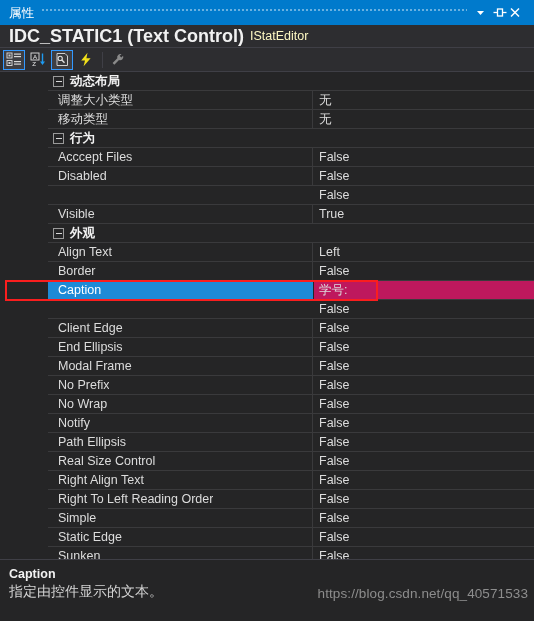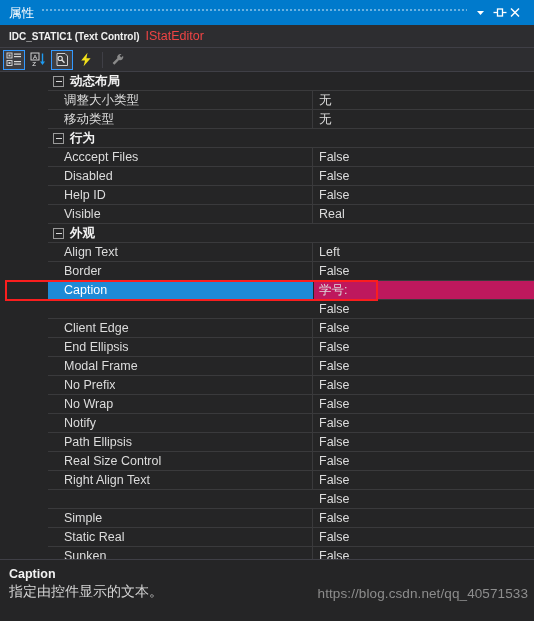--- a/index.html
+++ b/index.html
@@ -75,26 +75,26 @@
     min-height: 23px;
     background: #2d2d30;
     display: flex;
     align-items: center;
     padding-left: 9px;
     box-sizing: border-box;
     border-bottom: 1px solid #3f3f46;
   }
   .objheader .strong {
     color: #f1f1f1;
-    font-size: 10px;
+    font-size: 18px;
     font-weight: bold;
     white-space: nowrap;
   }
   .objheader .light {
-    color: #ef4444;
+    color: #fef9c3;
     font-size: 12.5px;
     margin-left: 6px;
     white-space: nowrap;
   }
 
   
   .toolbar {
     height: 24px;
     min-height: 24px;
     background: #2d2d30;
@@ -186,21 +186,21 @@
     left: 0;
     top: 0;
     width: 265px;
     height: 18px;
     display: flex;
     align-items: center;
     box-sizing: border-box;
     border-right: 1px solid #3a3a3c;
   }
   .name-text {
-    margin-left: 16px;
+    margin-left: 10px;
     color: #dcdcdc;
     font-size: 12.5px;
     white-space: nowrap;
     overflow: hidden;
   }
   .value-cell {
     position: absolute;
     left: 266px;
     top: 0;
     right: 0;
@@ -385,33 +385,30 @@
         </div>
         <div class="row prop">
           <div class="name-cell">
             <span class="name-text">Disabled</span>
           </div>
           <div class="value-cell">
             <span class="value-text">False</span>
           </div>
         </div>
         <div class="row prop">
-          <div class="name-cell">
-            <span class="name-text">Help ID</span>
-          </div>
           <div class="value-cell">
             <span class="value-text">False</span>
           </div>
         </div>
         <div class="row prop">
           <div class="name-cell">
             <span class="name-text">Visible</span>
           </div>
           <div class="value-cell">
-            <span class="value-text">Real</span>
+            <span class="value-text">True</span>
           </div>
         </div>
         <div class="row category">
           <div class="expander"></div>
           <div class="cat-label">外观</div>
         </div>
         <div class="row prop">
           <div class="name-cell">
             <span class="name-text">Align Text</span>
           </div>
@@ -506,35 +503,38 @@
         </div>
         <div class="row prop">
           <div class="name-cell">
             <span class="name-text">Right Align Text</span>
           </div>
           <div class="value-cell">
             <span class="value-text">False</span>
           </div>
         </div>
         <div class="row prop">
+          <div class="name-cell">
+            <span class="name-text">Right To Left Reading Order</span>
+          </div>
           <div class="value-cell">
             <span class="value-text">False</span>
           </div>
         </div>
         <div class="row prop">
           <div class="name-cell">
             <span class="name-text">Simple</span>
           </div>
           <div class="value-cell">
             <span class="value-text">False</span>
           </div>
         </div>
         <div class="row prop">
           <div class="name-cell">
-            <span class="name-text">Static Real</span>
+            <span class="name-text">Static Edge</span>
           </div>
           <div class="value-cell">
             <span class="value-text">False</span>
           </div>
         </div>
         <div class="row prop">
           <div class="name-cell">
             <span class="name-text">Sunken</span>
           </div>
           <div class="value-cell">

